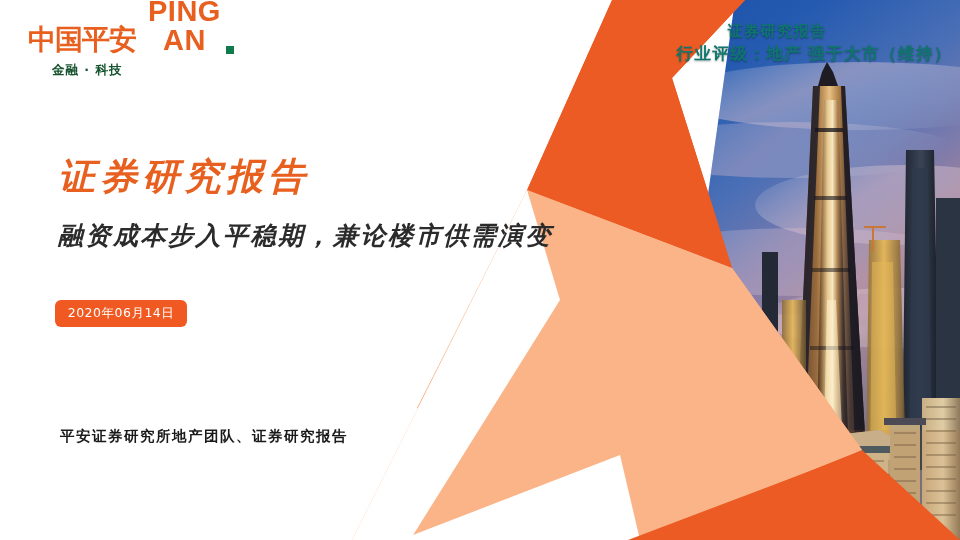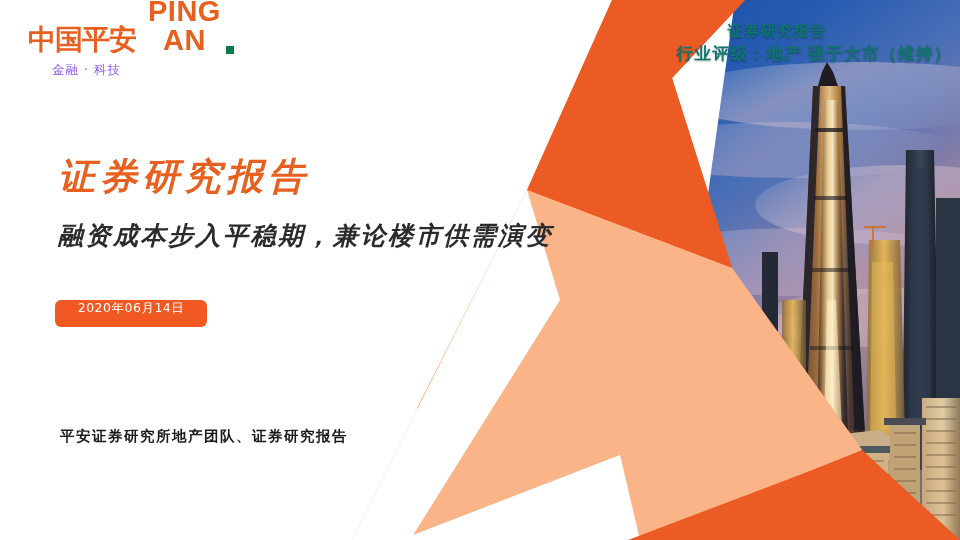--- a/index.html
+++ b/index.html
@@ -64,22 +64,22 @@
     bottom: 1px;
     width: 8px;
     height: 8px;
     background: #0E7A4B;
   }
   #logo-sub {
     margin-top: 7px;
     margin-left: 24px;
     font-family: "DejaVu Sans", sans-serif;
     font-size: 12.5px;
-    font-weight: 400;
-    color: #8b5cf6;
+    font-weight: 700;
+    color: #14532d;
     letter-spacing: 1px;
   }
 
   
   #header-right {
     position: absolute;
     right: 8px;
     top: 20px;
     text-align: center;
     color: #0f766e;
@@ -125,25 +125,26 @@
     color: #2b2b2b;
     letter-spacing: 2.5px;
     white-space: nowrap;
   }
 
   
   #date-pill {
     position: absolute;
     left: 55px;
     top: 300px;
-    width: 152px;
+    width: 132px;
     height: 27px;
     background: #F05A22;
     border-radius: 6px;
     display: flex;
+    align-items: center;
     justify-content: center;
     color: #ffffff;
     font-family: "DejaVu Sans", sans-serif;
     font-size: 12.5px;
     letter-spacing: 0.5px;
   }
 
   
   #team-line {
     position: absolute;

